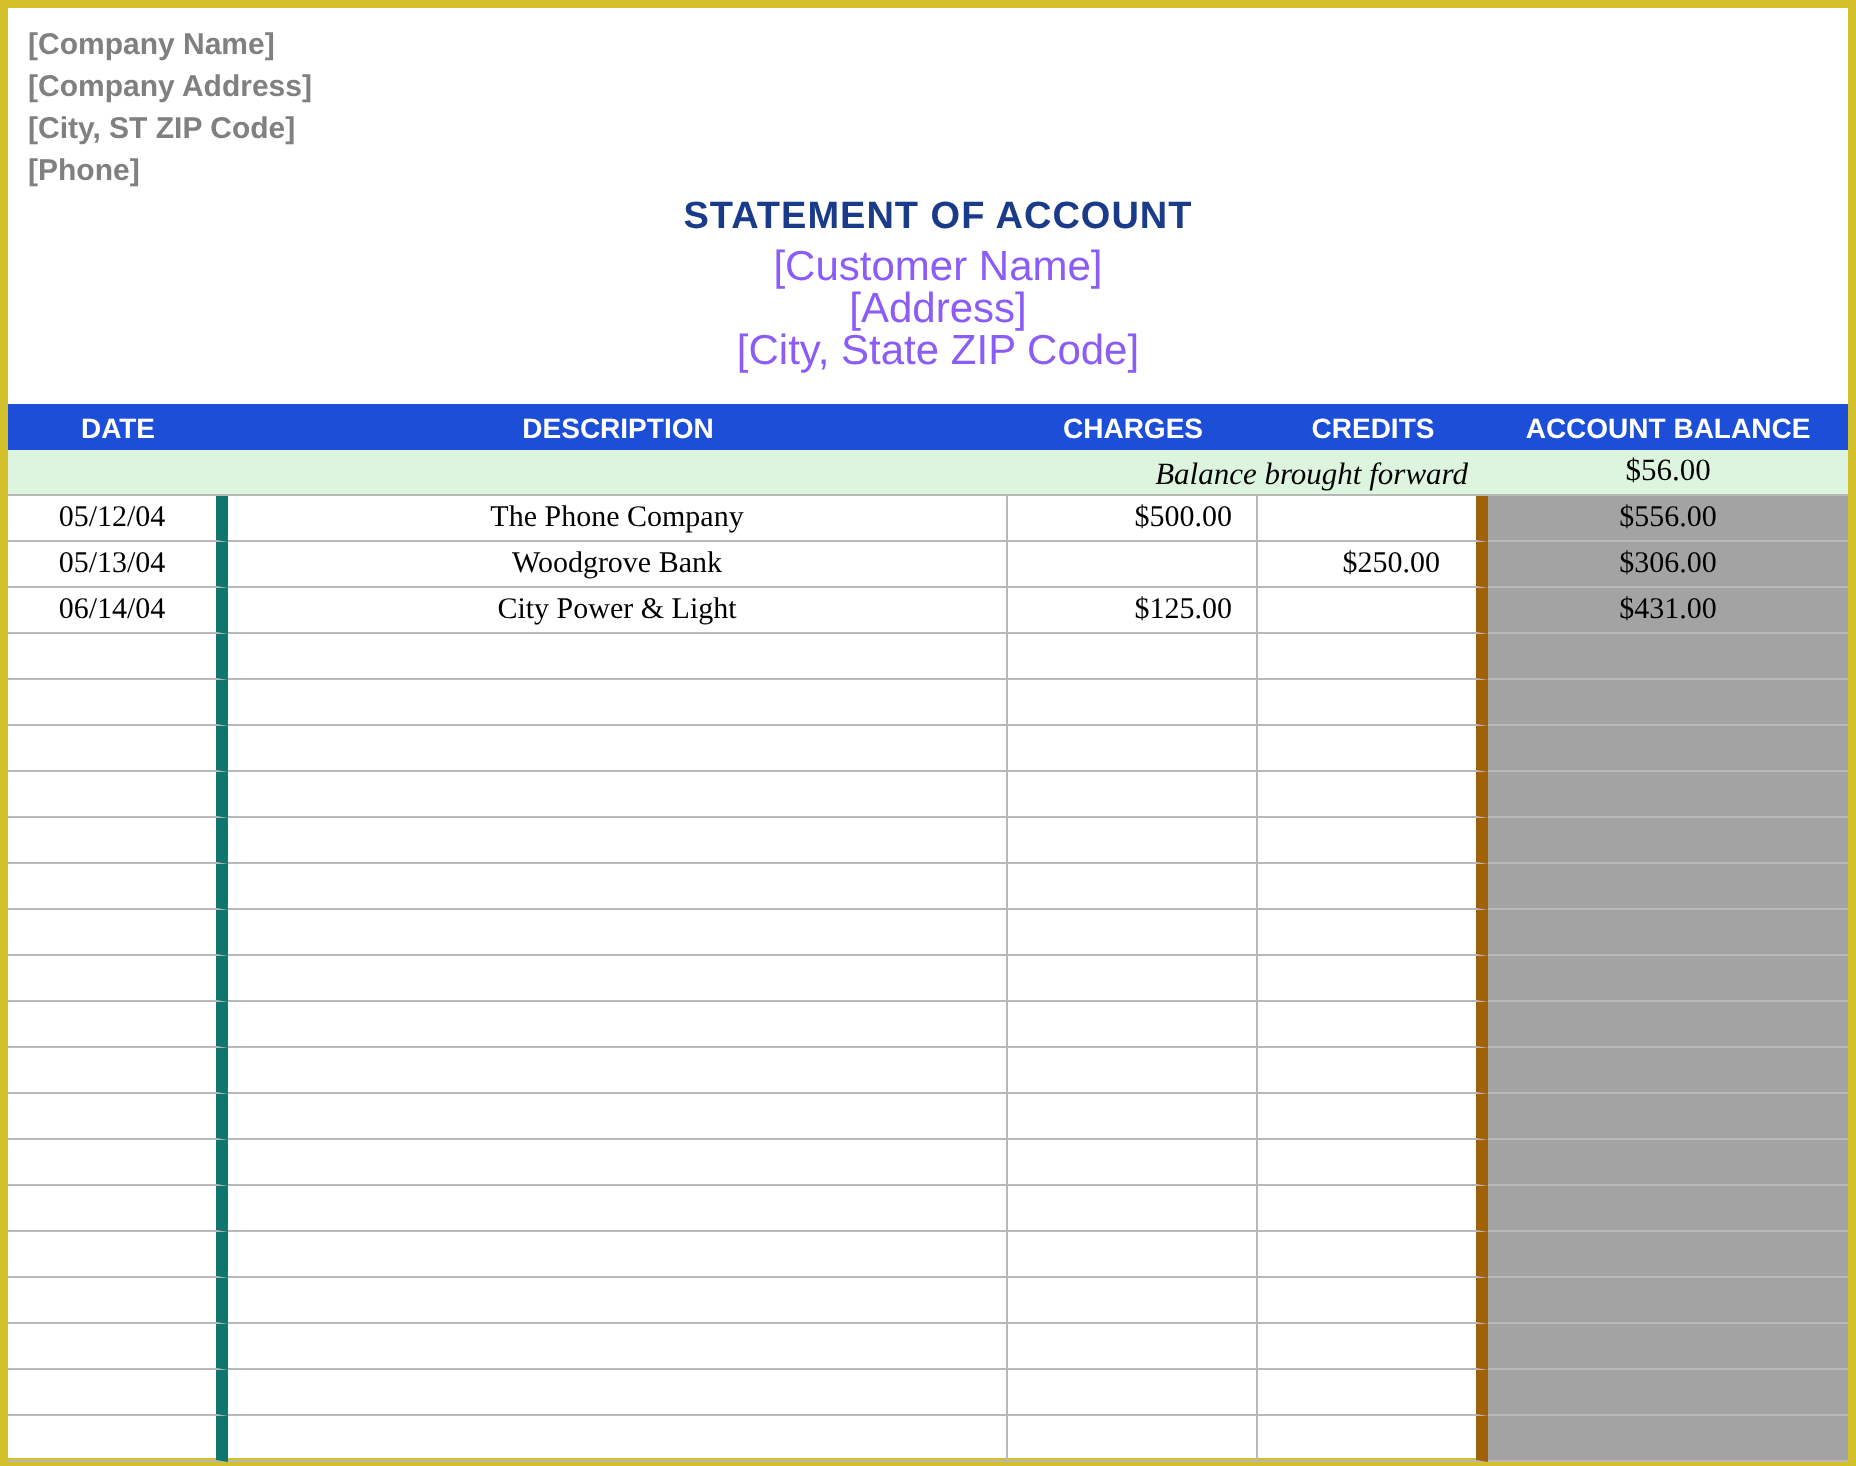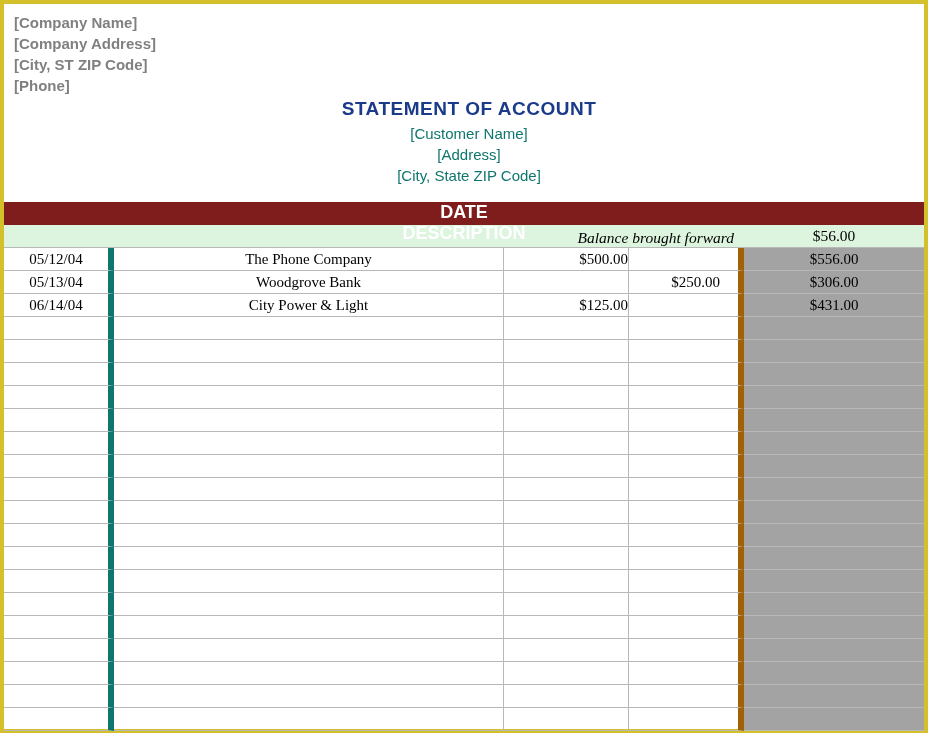--- a/index.html
+++ b/index.html
@@ -56,36 +56,35 @@
       margin-bottom: 16px;
     }
     .main-title {
       color: #1a3a8a;
       font-weight: bold;
       font-size: 19px;
       letter-spacing: 0.5px;
       margin-bottom: 3px;
     }
     .customer-line {
-      color: #0f766e;
-      font-size: 15px;
+      color: #8b5cf6;
+      font-size: 21px;
       line-height: 21px;
     }
     .table-wrapper {
       margin-left: -10px;
     }
     .table-header {
       display: flex;
-      background: #7f1d1d;
+      background: #1d4ed8;
       color: #fff;
       font-weight: bold;
-      font-size: 18px;
+      font-size: 14px;
       height: 23px;
       align-items: center;
-      flex-direction: column;
     }
     .col-date { width: 110px; text-align: center; }
     .col-desc { width: 390px; text-align: center; }
     .col-charges { width: 125px; text-align: center; }
     .col-credits { width: 115px; text-align: center; }
     .col-balance { width: 180px; text-align: center; }
     .table-row {
       display: flex;
       height: 23px;
       align-items: flex-end;
@@ -93,21 +92,21 @@
       font-family: Liberation Serif, serif;
     }
     .table-row .cell {
       height: 23px;
       display: flex;
       align-items: center;
       border-bottom: 1px solid #b8b8b8;
     }
     .cell.col-date { justify-content: center; border-right: 6px solid #0f766e; }
     .cell.col-desc { justify-content: center; border-right: 1px solid #b8b8b8; }
-    .cell.col-charges { justify-content: flex-end; border-right: 1px solid #b8b8b8; }
+    .cell.col-charges { justify-content: flex-end; padding-right: 12px; border-right: 1px solid #b8b8b8; }
     .cell.col-credits { justify-content: flex-end; padding-right: 18px; border-right: 6px solid #a16207; }
     .cell.col-balance { justify-content: center; background: #a3a3a3; }
     .balance-forward {
       background: #ddf5df;
     }
     .balance-forward .forward-label {
       font-style: italic;
       font-size: 15.5px;
       text-align: right;
       padding-right: 10px;

